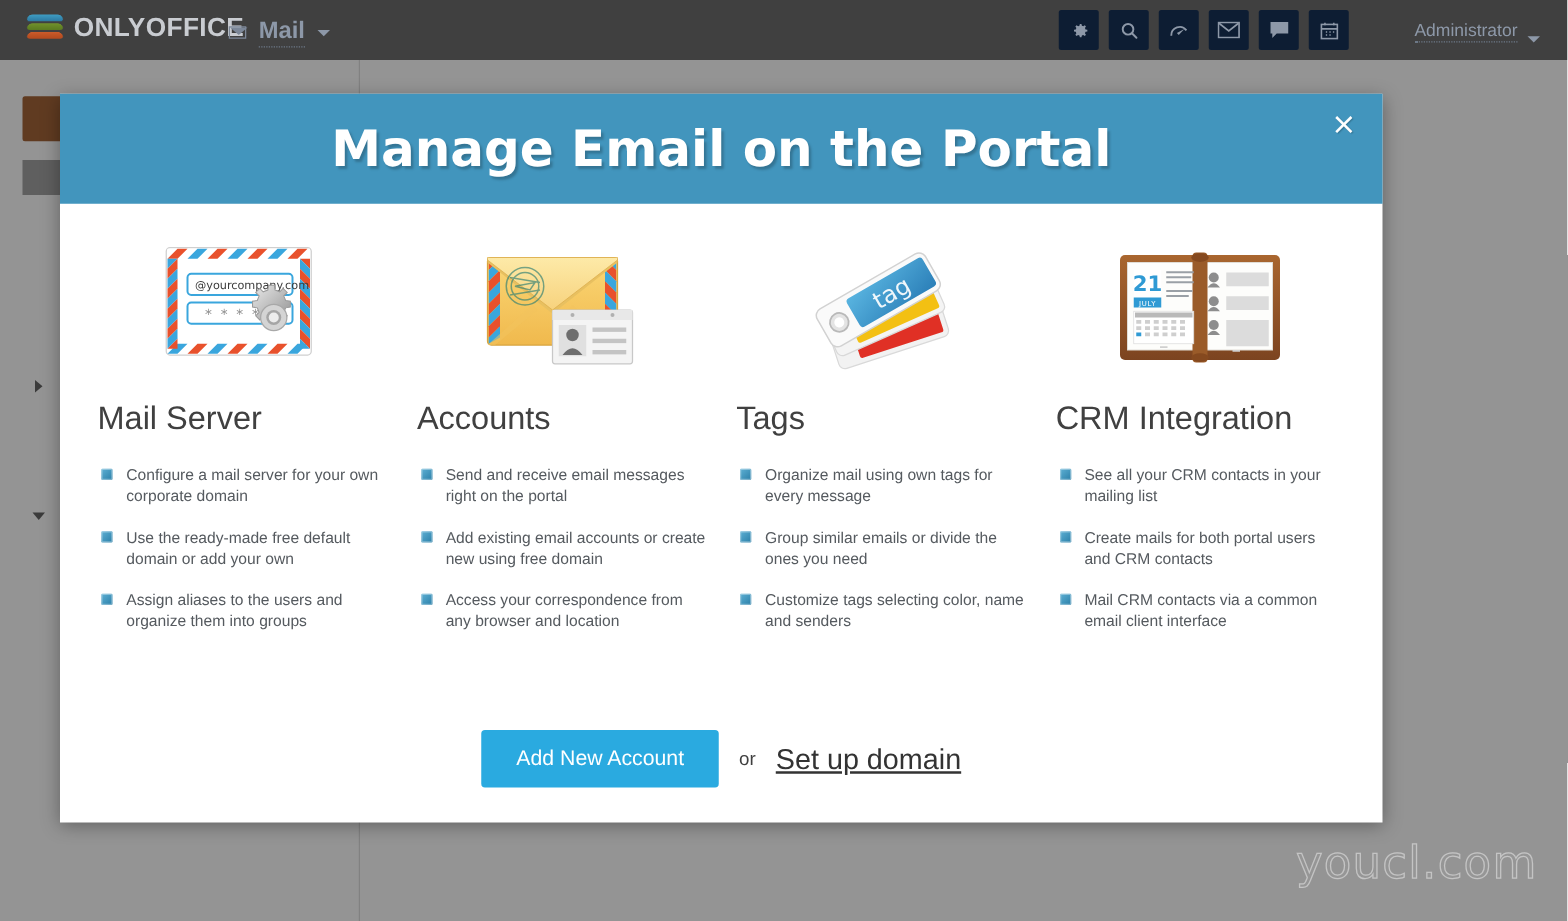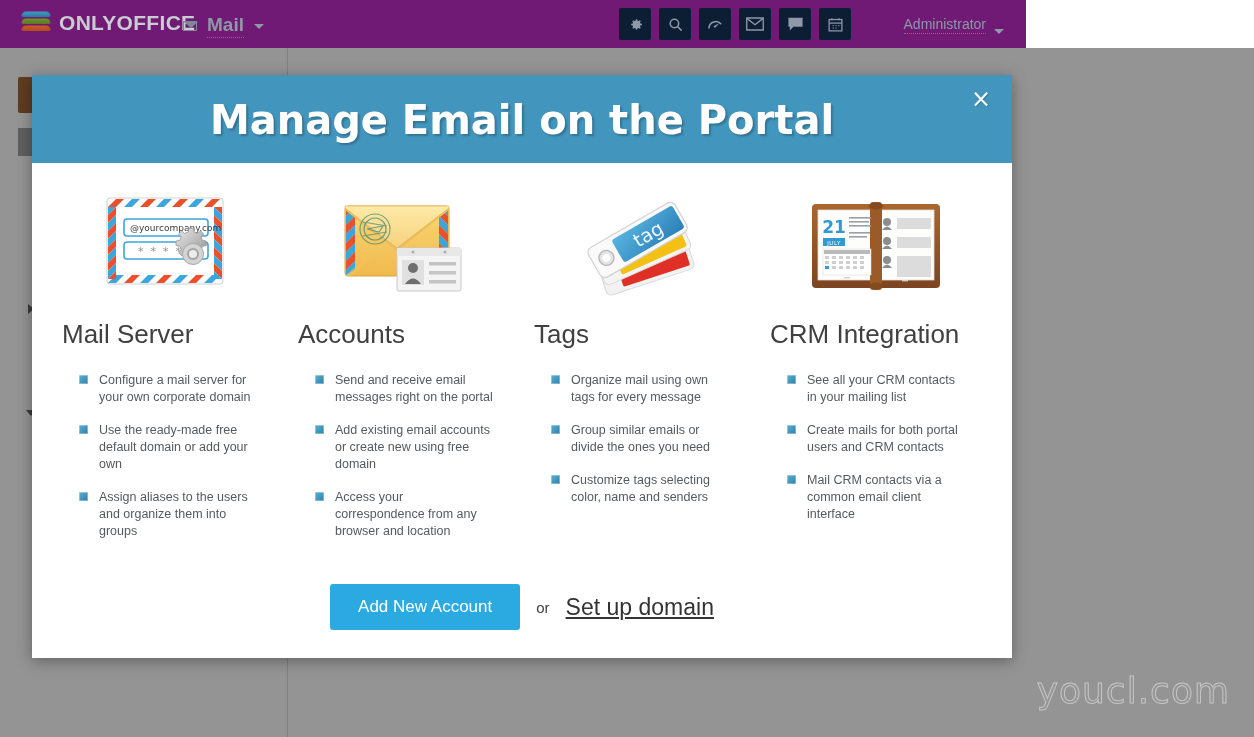--- a/index.html
+++ b/index.html
@@ -12,23 +12,23 @@
     overflow: hidden;
     font-family: "Liberation Sans", sans-serif;
     background: #ffffff;
     position: relative;
   }
 
   
   .topbar {
     position: absolute;
     top: 0; left: 0;
-    width: 1026px;
+    width: 1254px;
     height: 48px;
-    background: #701a75;
+    background: #404040;
     z-index: 30;
   }
   .logo-wrap {
     position: absolute;
     left: 22px; top: 10px;
     display: flex;
     align-items: center;
     gap: 9px;
   }
   .logo-mark {
@@ -179,22 +179,22 @@
     color: rgba(255,255,255,0.02);
     -webkit-text-stroke: 1px rgba(235,235,235,0.55);
     letter-spacing: 1px;
     z-index: 12;
     user-select: none;
   }
 
   
   .modal {
     position: absolute;
-    left: 32px; top: 75px;
-    width: 980px;
+    left: 48px; top: 75px;
+    width: 1058px;
     height: 583px;
     background: #ffffff;
     z-index: 20;
     box-shadow: 0 3px 14px rgba(0,0,0,0.35);
   }
   .modal-header {
     position: relative;
     height: 88px;
     background: #4295bd;
   }
@@ -246,21 +246,21 @@
     text-align: left;
     font-size: 26px;
     color: #404040;
     font-weight: normal;
     margin-top: 12px;
     margin-bottom: 22px;
     font-family: "Liberation Sans", sans-serif;
   }
   .bullets {
     list-style: none;
-    margin: 14px;
+    margin: 0;
     padding: 0 0 0 3px;
   }
   .bullets li {
     position: relative;
     padding-left: 20px;
     margin-bottom: 16px;
     font-size: 12.5px;
     line-height: 17px;
     color: #555a5f;
   }

